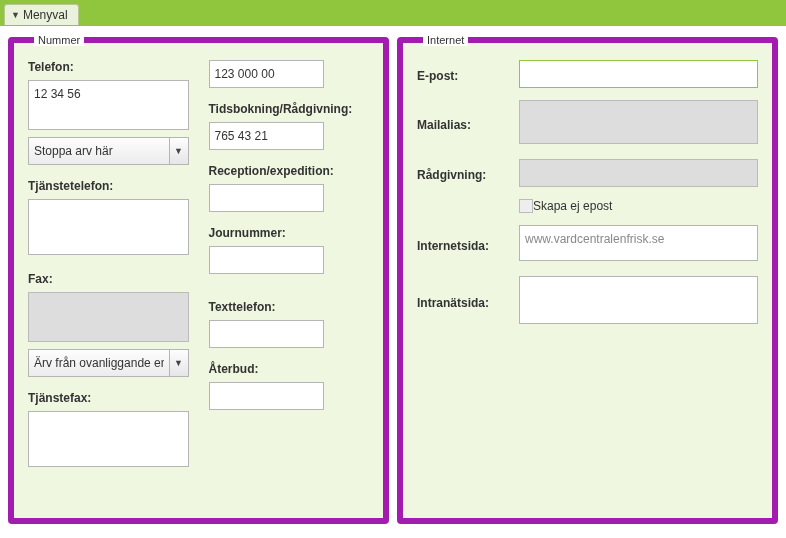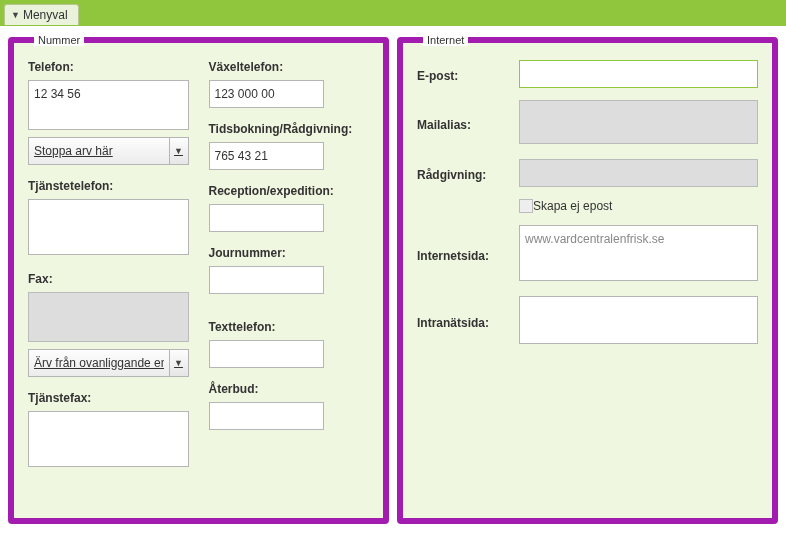--- a/index.html
+++ b/index.html
@@ -84,21 +84,20 @@
   }
   textarea.text-input {
     height: 50px;
     resize: none;
   }
   textarea.text-input.tall { height: 56px; }
   textarea.text-input.disabled { background: #ddd; }
   .select-wrap {
     display: flex;
     margin-top: 4px;
-    text-decoration: underline;
   }
   .select-wrap .text-input {
     flex: 1;
     border-right: none;
     background: linear-gradient(#fdfdfd,#ececec);
   }
   .select-btn {
     width: 20px;
     border: 1px solid #b5b5b5;
     background: linear-gradient(#fdfdfd,#e6e6e6);
@@ -178,21 +177,20 @@
         <div class="field">
           <div class="label bold">Tjänstefax:</div>
           <textarea class="text-input tall" style=""></textarea>
         </div>
 
       </div>
 
       <div>
 
         <div class="field">
-          <div class="label bold">Växeltelefon:</div>
           <input class="text-input narrow" value="123 000 00" style="">
         </div>
 
         <div class="field">
           <div class="label bold">Tidsbokning/Rådgivning:</div>
           <input class="text-input narrow" value="765 43 21" style="">
         </div>
 
         <div class="field">
           <div class="label bold">Reception/expedition:</div>
@@ -248,21 +246,21 @@
         <div class="checkbox-row">
           <div class="fake-checkbox"></div>
           <span>Skapa ej epost</span>
         </div>
       </div>
     </div>
 
     <div class="row-field">
       <div class="rlabel">Internetsida:</div>
       <div class="rcontrol">
-        <textarea class="text-input" style="height: 56px; color: rgb(136, 136, 136);">www.vardcentralenfrisk.se</textarea>
+        <textarea class="text-input" style="height: 36px; color: rgb(136, 136, 136);">www.vardcentralenfrisk.se</textarea>
       </div>
     </div>
 
     <div class="row-field">
       <div class="rlabel">Intranätsida:</div>
       <div class="rcontrol">
         <textarea class="text-input" style="height: 48px;"></textarea>
       </div>
     </div>
 

